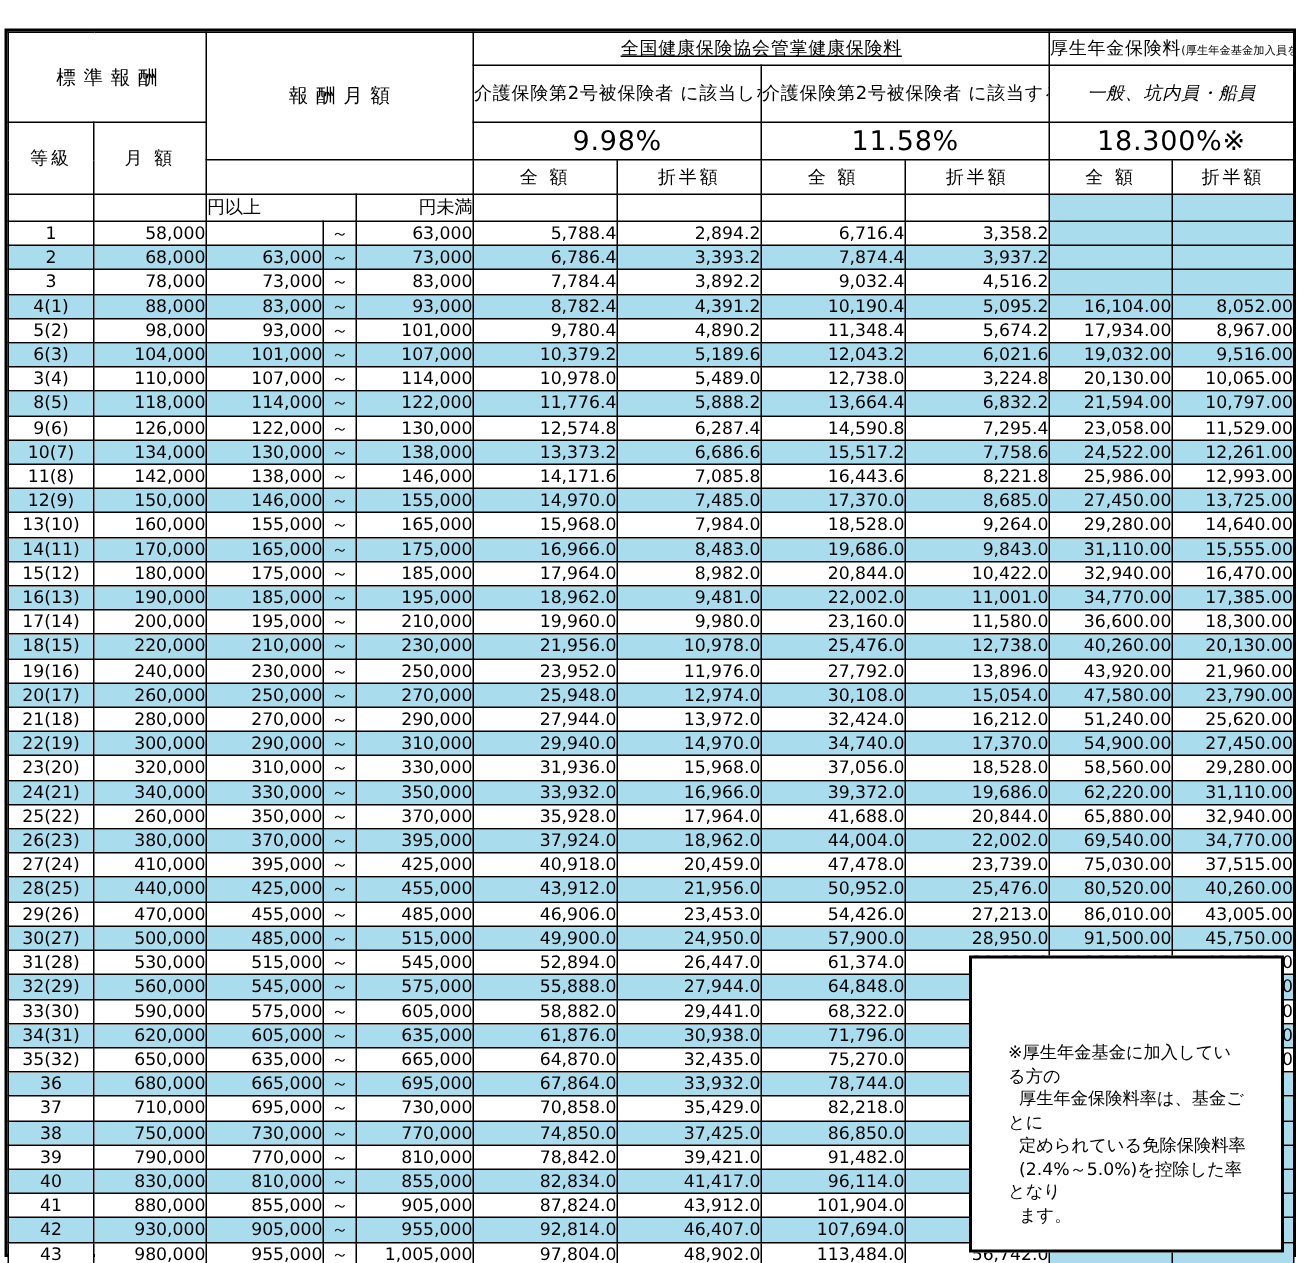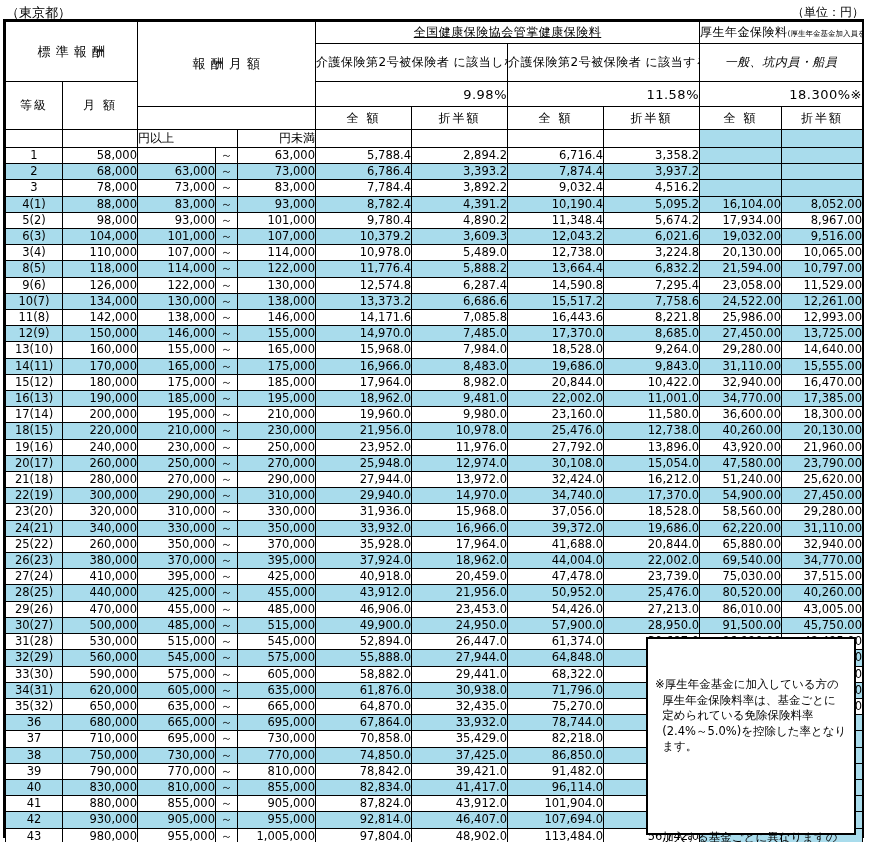--- a/index.html
+++ b/index.html
@@ -61,21 +61,21 @@
 
   
   .hd{
     text-align:center;vertical-align:middle;
     font-size:13px;
     background:#fff;
     letter-spacing:0.5px;
   }
   .hd-sm{font-size:12px;}
   .hd-tiny{font-size:7.5px;letter-spacing:0;}
-  .hd-rate{font-size:13px;text-align:right;}
+  .hd-rate{font-size:18px;}
   .hd-sub{font-size:12px;letter-spacing:2px;}
   .hd-two{font-size:12px;line-height:15px;white-space:normal;}
 
   
   .unit-left{text-align:left;padding-left:6px;font-size:12px;}
   .unit-right{text-align:right;padding-right:6px;font-size:12px;}
 
   
   tr.row td{height:15.2px;line-height:15.2px;font-size:11.5px;}
   td.num{text-align:right;padding-right:5px;}
@@ -92,32 +92,28 @@
     width:210px;height:198px;
     border:2px solid #000;
     background:#fff;
     box-sizing:border-box;
     padding:7px 6px 0 7px;
     font-size:11.5px;
     line-height:15.5px;
     z-index:5;
     white-space:pre-wrap;
   }
-  .note p{margin:0;}
+  .note p{margin:17px;}
   .note .gap{height:13px;}
 </style>
 </head>
 <body>
 
 <div class="page">
 
-  <div class="caption-row">
-    <div class="caption-left">（東京都）</div>
-    <div class="caption-right">（単位：円）</div>
-  </div>
 
   <div class="frame">
     <table class="grid">
       <colgroup>
         <col class="c-grade">
           <col class="c-monthly">
         <col class="c-lo">
           <col class="c-tilde">
           <col class="c-hi">
         <col class="c-a1">
@@ -238,21 +234,21 @@
             <td class="num">17,934.00</td>
             <td class="num">8,967.00</td>
           </tr>
           <tr class="row hl">
             <td class="ctr">6(3)</td>
             <td class="num">104,000</td>
             <td class="num">101,000</td>
             <td class="tilde">～</td>
             <td class="num">107,000</td>
             <td class="num">10,379.2</td>
-            <td class="num">3,609.3</td>
+            <td class="num">5,189.6</td>
             <td class="num">12,043.2</td>
             <td class="num">6,021.6</td>
             <td class="num">19,032.00</td>
             <td class="num">9,516.00</td>
           </tr>
           <tr class="row plain">
             <td class="ctr">3(4)</td>
             <td class="num">110,000</td>
             <td class="num">107,000</td>
             <td class="tilde">～</td>

